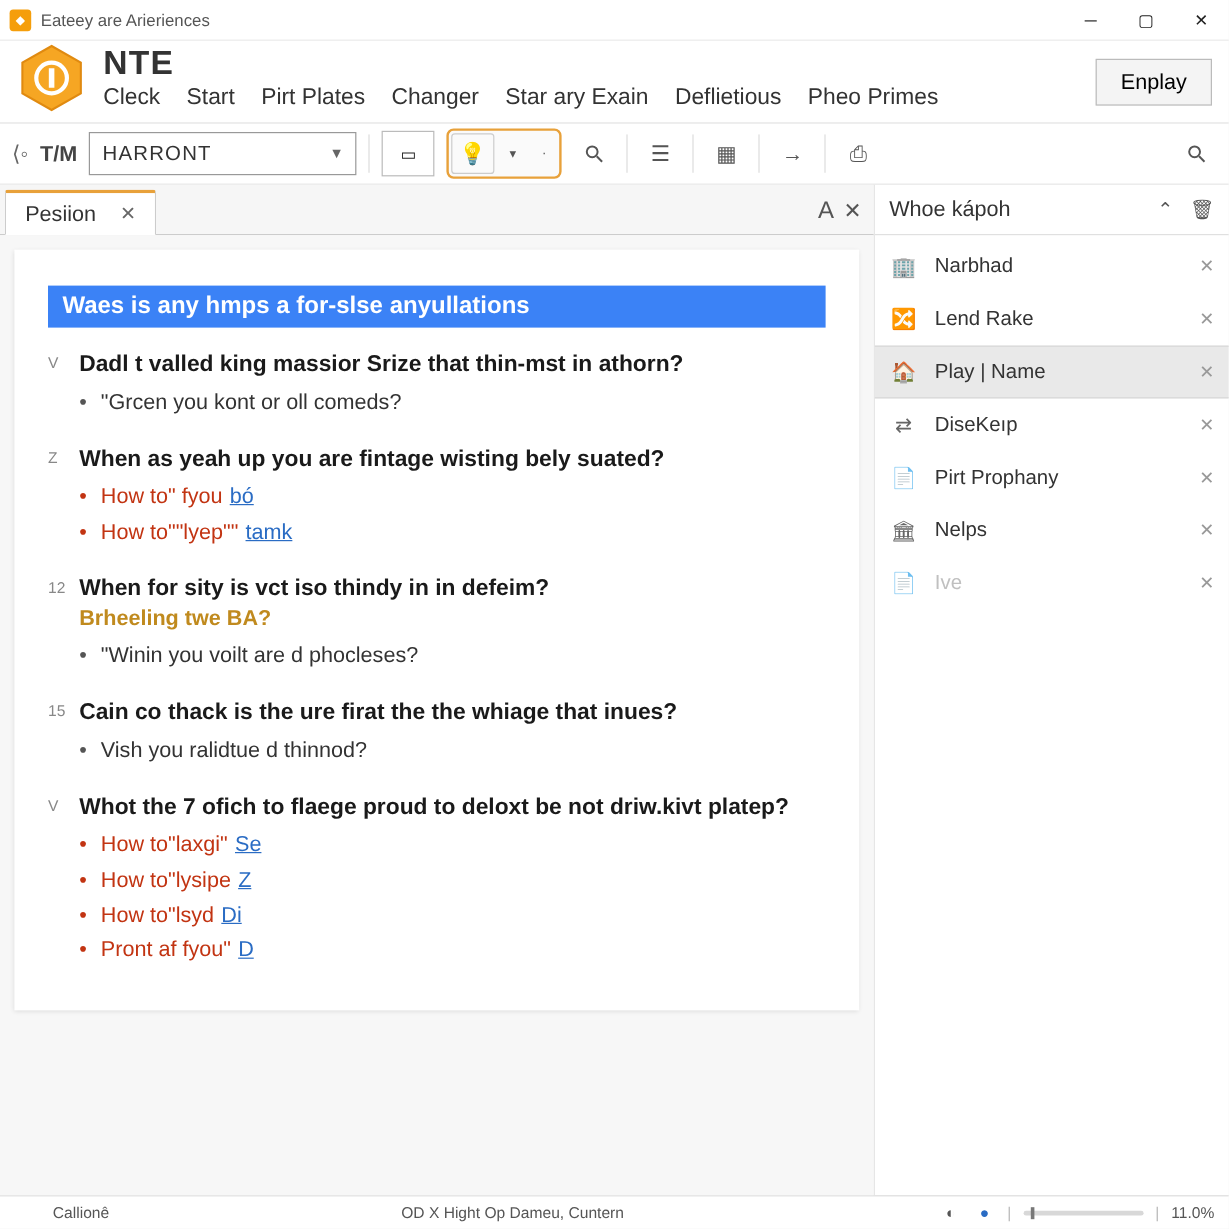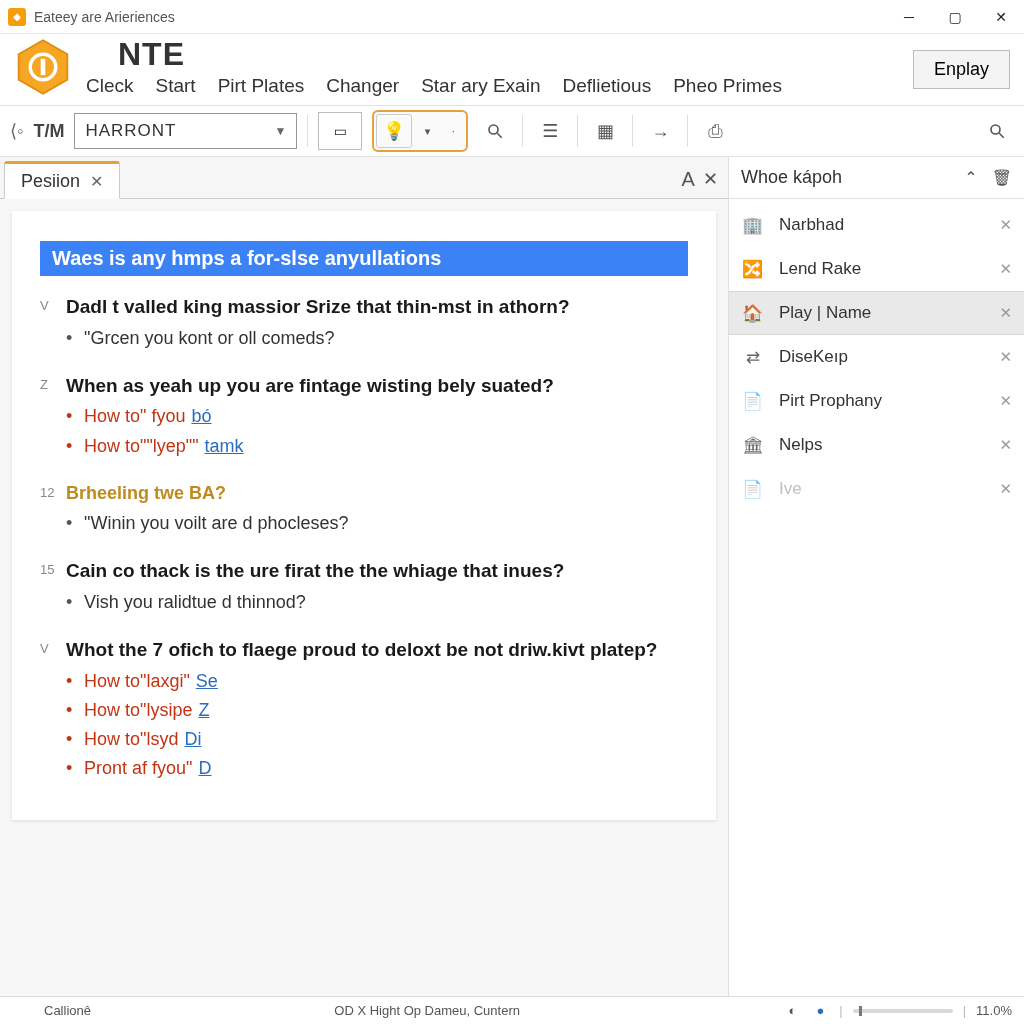--- a/index.html
+++ b/index.html
@@ -8,21 +8,21 @@
   .titlebar { height: 34px; display: flex; align-items: center; background: #fff; border-bottom: 1px solid #e8e8e8; }
   .titlebar-icon { width: 18px; height: 18px; margin: 0 8px 0 8px; background: #f59e0b; border-radius: 3px; display:flex;align-items:center;justify-content:center;color:#fff;font-size:10px; }
   .titlebar-label { font-size: 14px; color: #555; }
   .win-controls { margin-left: auto; display: flex; }
   .win-btn { width: 46px; height: 34px; display: flex; align-items: center; justify-content: center; font-size: 14px; cursor: pointer; }
   
   .header { background:#fff; padding: 2px 14px 8px 14px; }
   .header-row { display:flex; align-items:center; }
   .app-logo { width:58px; height:58px; margin-right: 14px; position:relative; }
   .app-logo svg { width:100%; height:100%; }
-  .brand { font-size:32px; font-weight:700; color:#333; letter-spacing:1px;margin-left:32px; }
+  .brand { font-size:28px; font-weight:700; color:#333; letter-spacing:1px; }
   .menubar { display:flex; gap: 22px; margin-top: 2px; }
   .menubar span { font-size:19px; color:#333; cursor:pointer;text-align:right; }
   .enplay-btn { margin-left:auto; margin-top:6px; padding: 8px 20px; background:#f4f4f4; border:1px solid #bbb; font-size:18px; cursor:pointer; }
   
   .toolbar { height:52px; background:#fff; border-top:1px solid #e3e3e3; border-bottom:1px solid #e3e3e3; display:flex; align-items:center; padding: 0 10px; gap:10px; }
   .tb-nav { font-size:18px; color:#666; cursor:pointer; }
   .tb-label { font-size:18px; font-weight:600; color:#444; }
   .tb-select { height:36px; width:223px; border:1px solid #999; background:#fff; display:flex; align-items:center; padding: 0 10px; position:relative; font-size:17px; cursor:pointer; }
   .tb-select .sel-text { flex:1; color:#333; letter-spacing:1px; }
   .tb-select .caret { font-size:12px; color:#666; }
@@ -32,21 +32,21 @@
   .tb-highlight { border:2px solid #e8a13a; border-radius:6px; padding:2px; display:flex; align-items:center; gap:4px; background:#fafafa; }
   .tb-highlight .tb-icon { border:1px solid #ccc; width:36px; height:34px; }
   .tb-highlight .tb-icon.d { width:22px; border:none; font-size:11px; }
   .tb-right { margin-left:auto; }
   
   .split { flex:1; display:flex; min-height:0; }
   .left { flex:1; display:flex; flex-direction:column; background:#fff; min-width:0; }
   .right { width:296px; background:#fff; border-left:1px solid #e0e0e0; display:flex; flex-direction:column; }
   
   .tabstrip { height:42px; background:#f6f6f6; display:flex; align-items:flex-end; padding-left:4px; position:relative; border-bottom:1px solid #ccc; }
-  .tab { height:38px; background:#fff; border:1px solid #ccc; border-bottom:1px solid #fff; border-top:3px solid #e8a13a; border-radius:3px 3px 0 0; padding: 0 16px; display:flex; align-items:center; gap:10px; position:relative; top:1px; }
+  .tab { height:38px; background:#fff; border:1px solid #ccc; border-bottom:1px solid #fff; border-top:3px solid #e8a13a; border-radius:3px 3px 0 0; padding: 0 16px; display:flex; align-items:center; gap:20px; position:relative; top:1px; }
   .tab-label { font-size:18px; color:#333; }
   .tab-close { font-size:16px; color:#666; cursor:pointer; }
   .tabstrip .tabstrip-controls { margin-left:auto; display:flex; align-items:center; gap:8px; padding-right:10px; height:38px; }
   .tabstrip-controls span { font-size:18px; color:#555; cursor:pointer; }
   
   .docwrap { flex:1; overflow:auto; position:relative; background:#f7f7f7; padding:12px 0 12px 12px; }
   .docwrap::-webkit-scrollbar { width:16px; }
   .docwrap::-webkit-scrollbar-track { background:#f0f0f0; }
   .docwrap::-webkit-scrollbar-thumb { background:#c9c9c9; border:3px solid #f0f0f0; border-radius:8px; }
   .page { background:#fff; box-shadow:0 1px 4px rgba(0,0,0,0.12); padding: 30px 28px 24px 28px; margin-right:12px; }
@@ -197,20 +197,21 @@
                 <div class="bullet">
                   <span class="txt">How to""lyep""</span>
                   <span class="link">tamk</span>
                 </div>
               </div>
             </div>
           </div>
           <div class="qblock">
             <div class="qmark">12</div>
             <div class="qcontent">
+              <div class="qtitle">When for sity is vct iso thindy in in defeim?</div>
               <div class="qsubtitle">Brheeling twe BA?</div>
               <div class="bullets">
                 <div class="bullet">
                   <span class="txt">"Winin you voilt are d phocleses?</span>
                 </div>
               </div>
             </div>
           </div>
           <div class="qblock">
             <div class="qmark">15</div>

